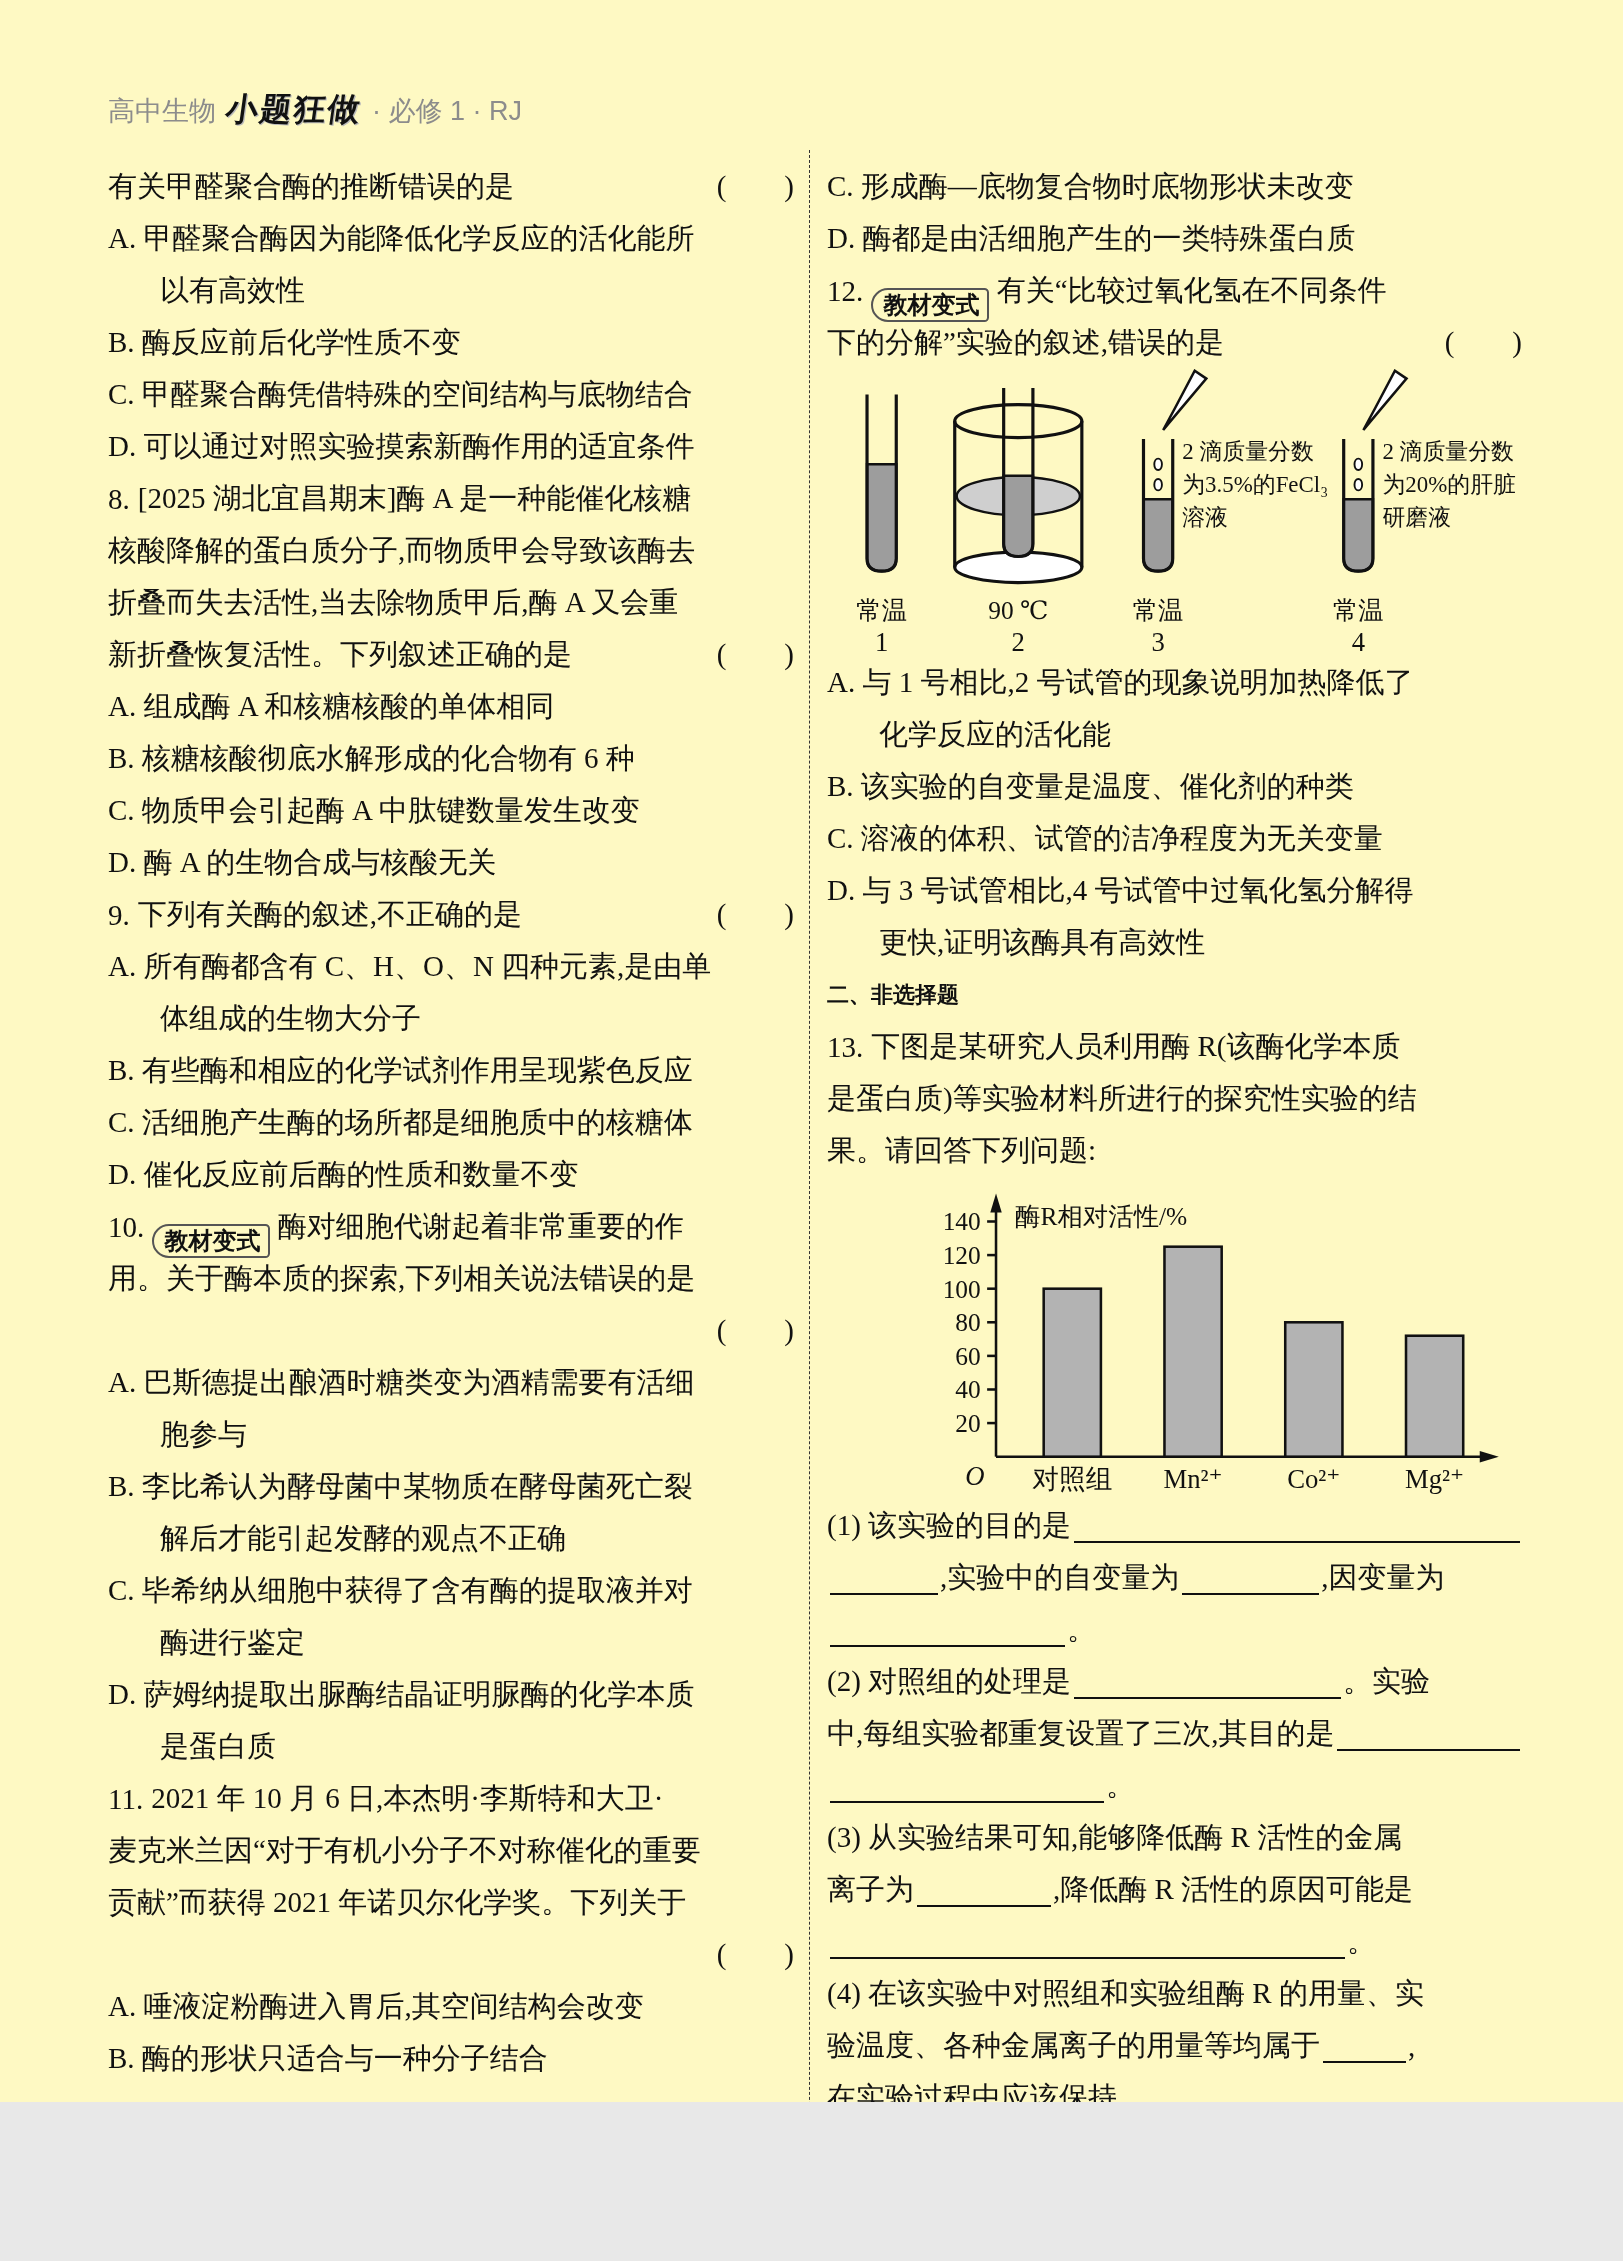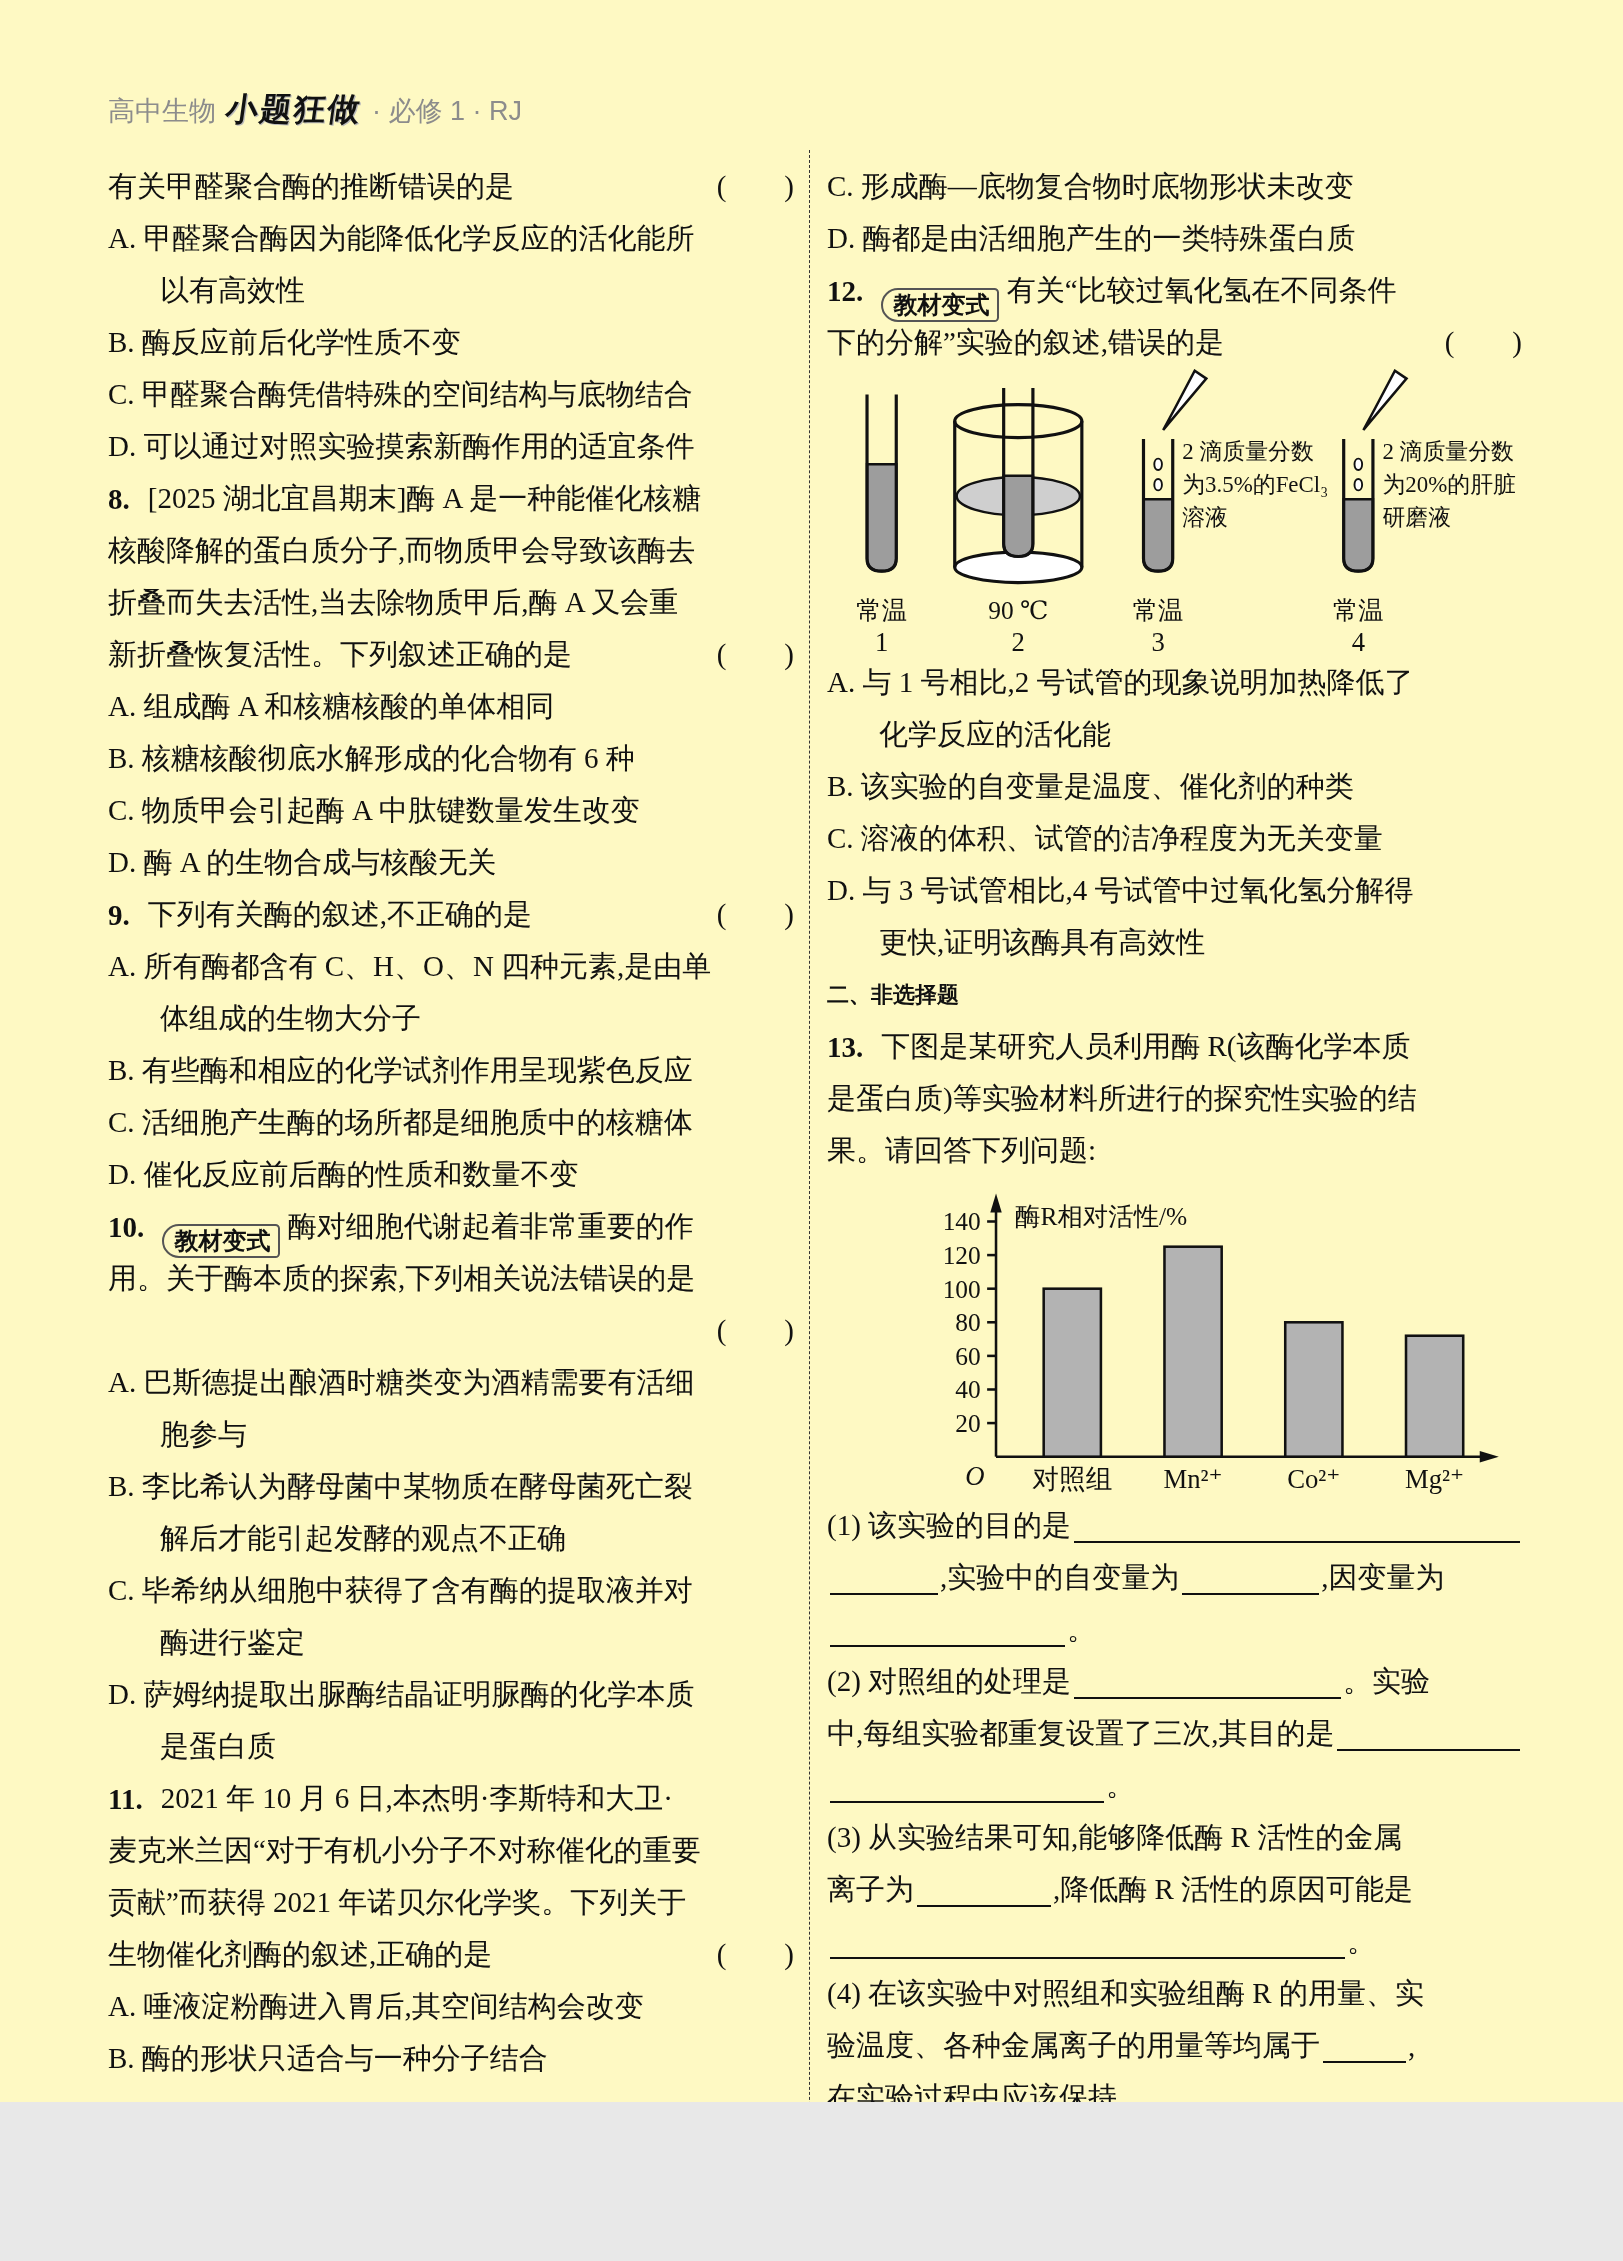--- a/index.html
+++ b/index.html
@@ -9,21 +9,21 @@
   #hdr .brand{color:#111;font-weight:900;font-size:32px;transform:skewX(-8deg);
        margin:0 10.2px;letter-spacing:1.9px;text-shadow:1.3px 1.3px 0 #bbb;}
   #divider{position:absolute;left:809px;top:150px;height:2030px;width:0;border-left:1.9px dashed #333;}
   .col{position:absolute;top:161px;}
   #col-left{left:108px;width:686px;}
   #col-right{left:827px;width:695px;}
   .line{display:flex;align-items:center;height:52px;font-size:29px;white-space:nowrap;
         font-family:"Liberation Serif","DejaVu Serif",serif;}
   .line.indent{padding-left:52px;}
   .line.heading{font-family:"Liberation Sans","DejaVu Sans",sans-serif;font-weight:bold;font-size:22px;}
-  .qnum{font-weight:bold;margin-right:18px;}
+  .qnum{font-weight:normal;margin-right:8px;}
   .badge{font-family:"Liberation Sans","DejaVu Sans",sans-serif;font-weight:bold;font-size:24px;
          border:2.5px solid #555;border-radius:19px 5.1px 5.1px 19px;padding:0.6px 7.6px 1.9px 10.2px;
          margin-right:7.6px;line-height:1.15;margin-top:28px;}
   .spacer{flex:1 1 auto;}
   .blank{display:inline-block;border-bottom:2.5px solid #111;align-self:flex-end;
          margin:0 2.5px 9px 2.5px;height:1.3px;}
   .blank.fill{flex:1 1 auto;}
   .fig{display:block;}
   .fig svg text{font-family:"Liberation Serif","DejaVu Serif",serif;fill:#111;}
   #ftr{position:absolute;top:2167px;left:0;width:1572px;text-align:left;
@@ -151,21 +151,20 @@
         <span class="qnum">11.</span>
         <span>2021 年 10 月 6 日,本杰明·李斯特和大卫·</span>
       </div>
       <div class="line">
         <span>麦克米兰因“对于有机小分子不对称催化的重要</span>
       </div>
       <div class="line">
         <span>贡献”而获得 2021 年诺贝尔化学奖。下列关于</span>
       </div>
       <div class="line">
-        <span>生物催化剂酶的叙述,正确的是</span>
         <span class="spacer"></span>
         <span>(　　)</span>
       </div>
       <div class="line">
         <span>A. 唾液淀粉酶进入胃后,其空间结构会改变</span>
       </div>
       <div class="line">
         <span>B. 酶的形状只适合与一种分子结合</span>
       </div>
     </div>

